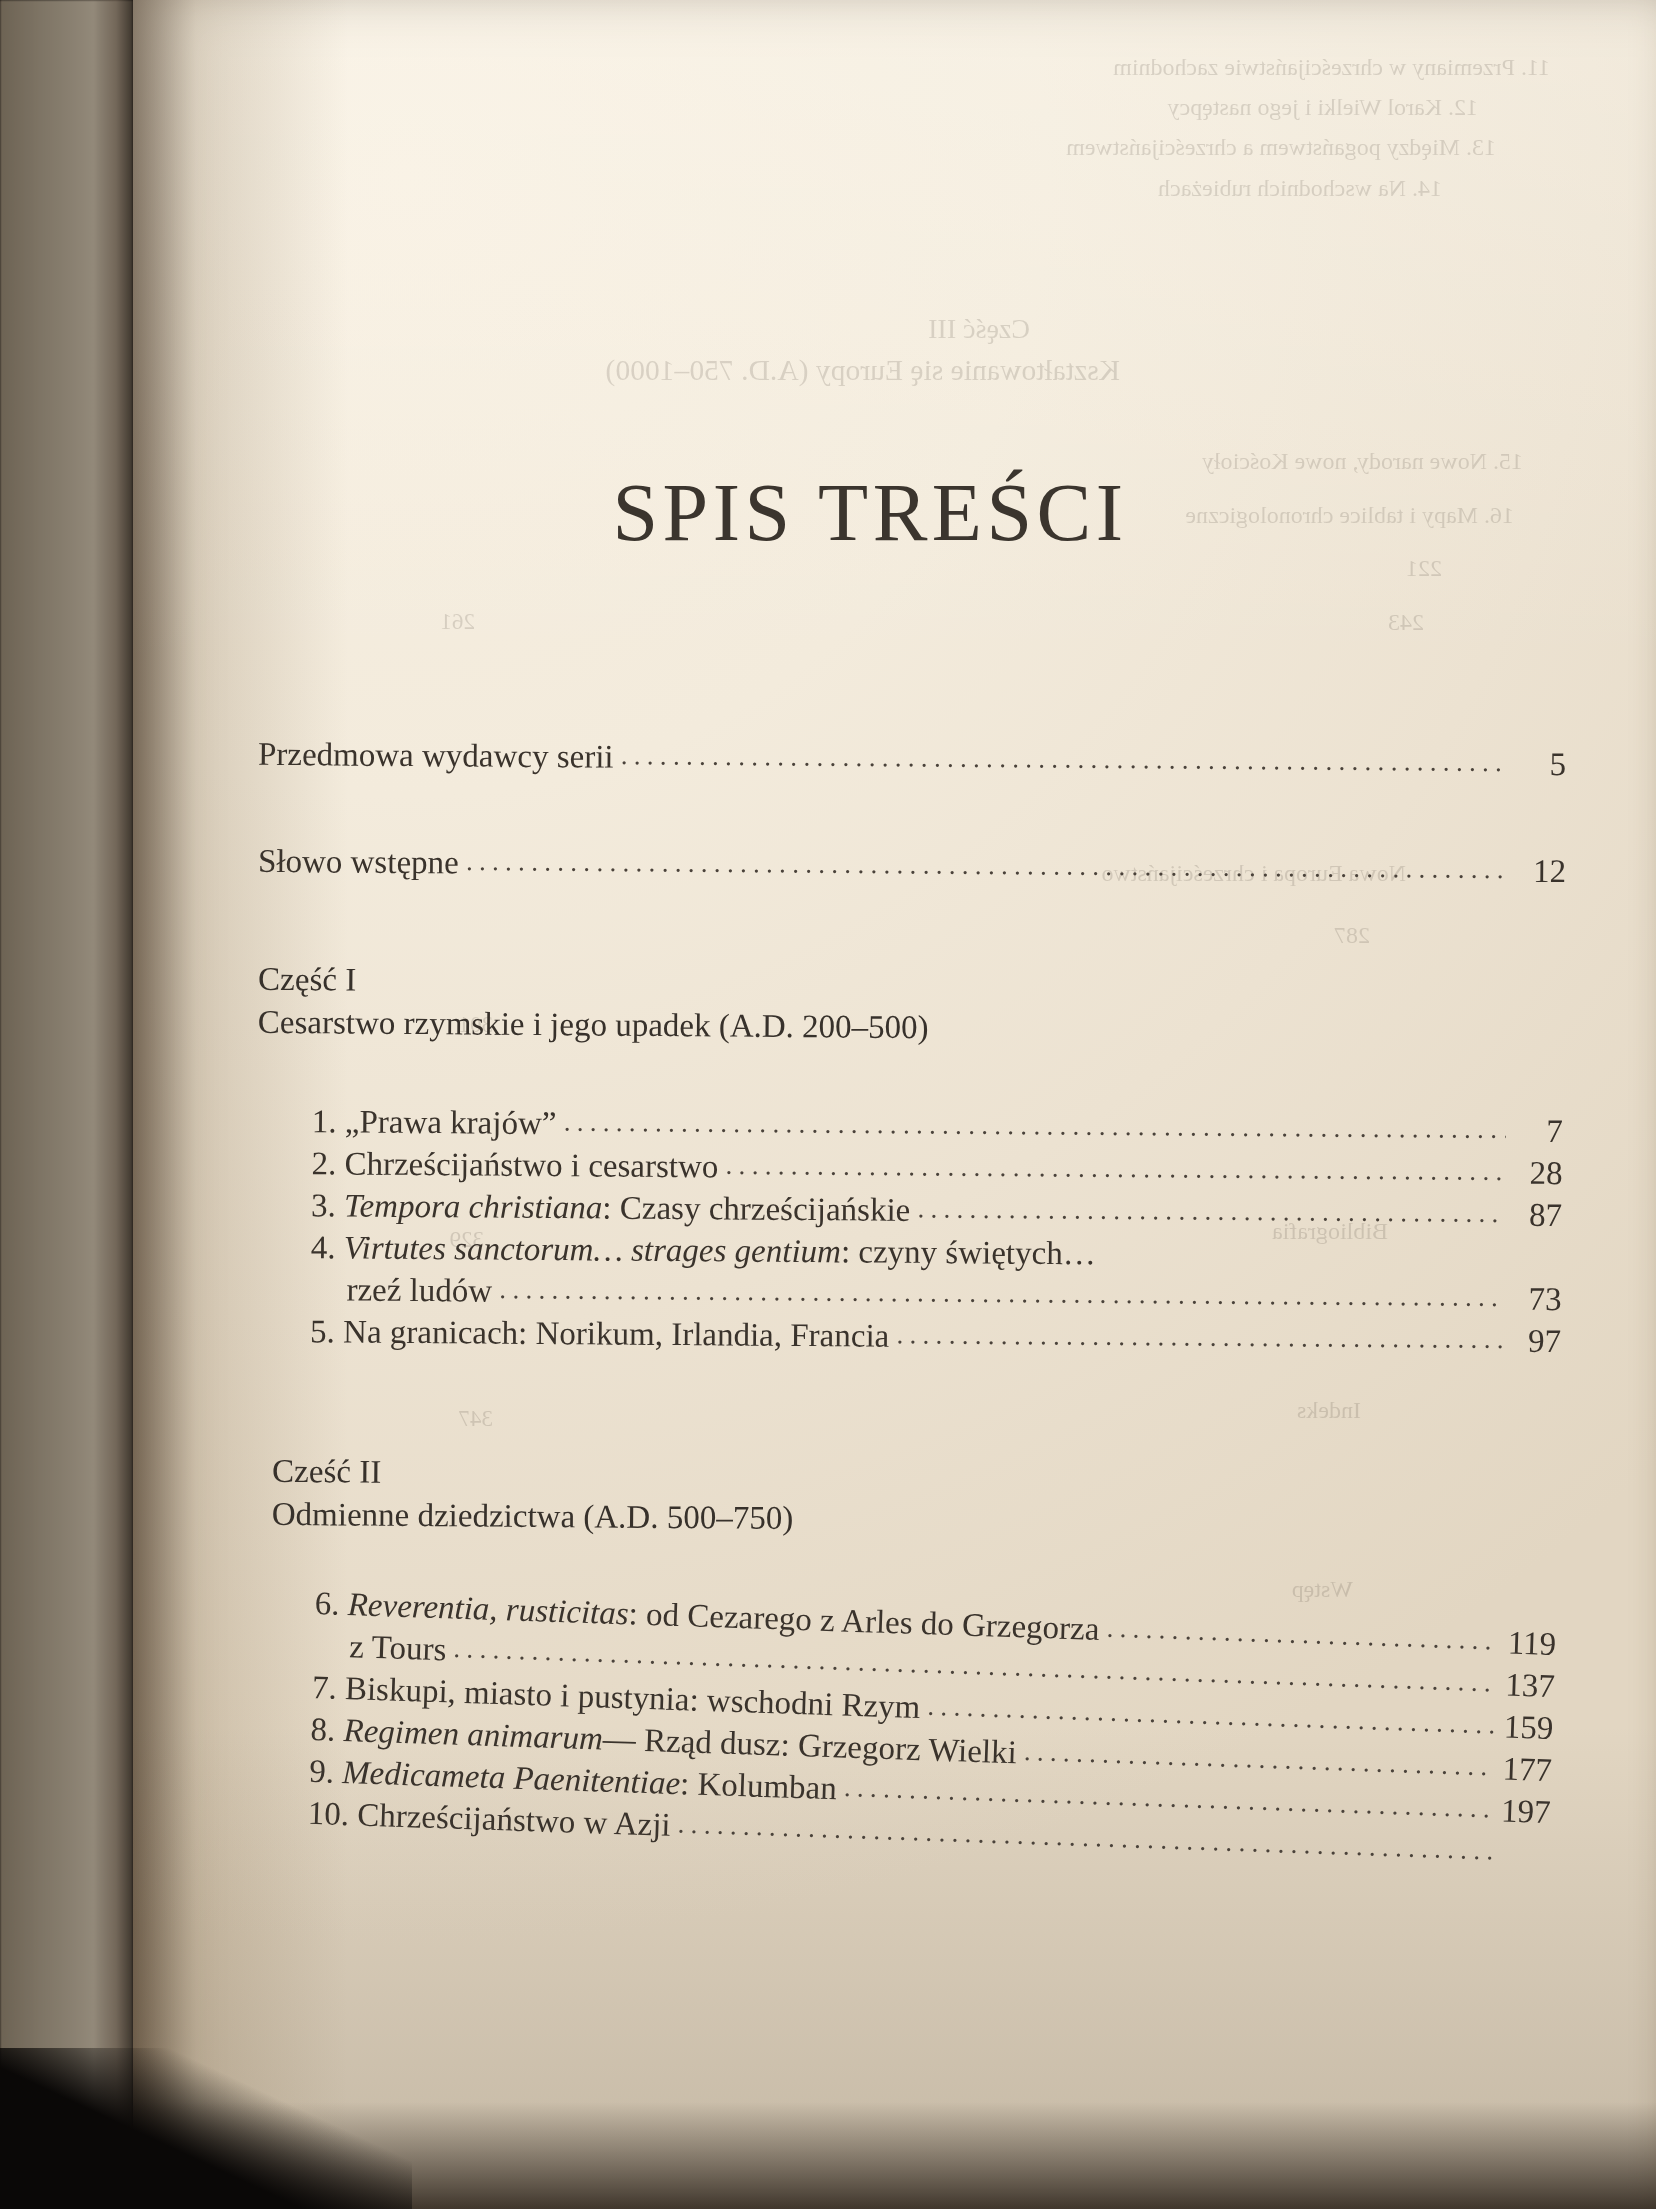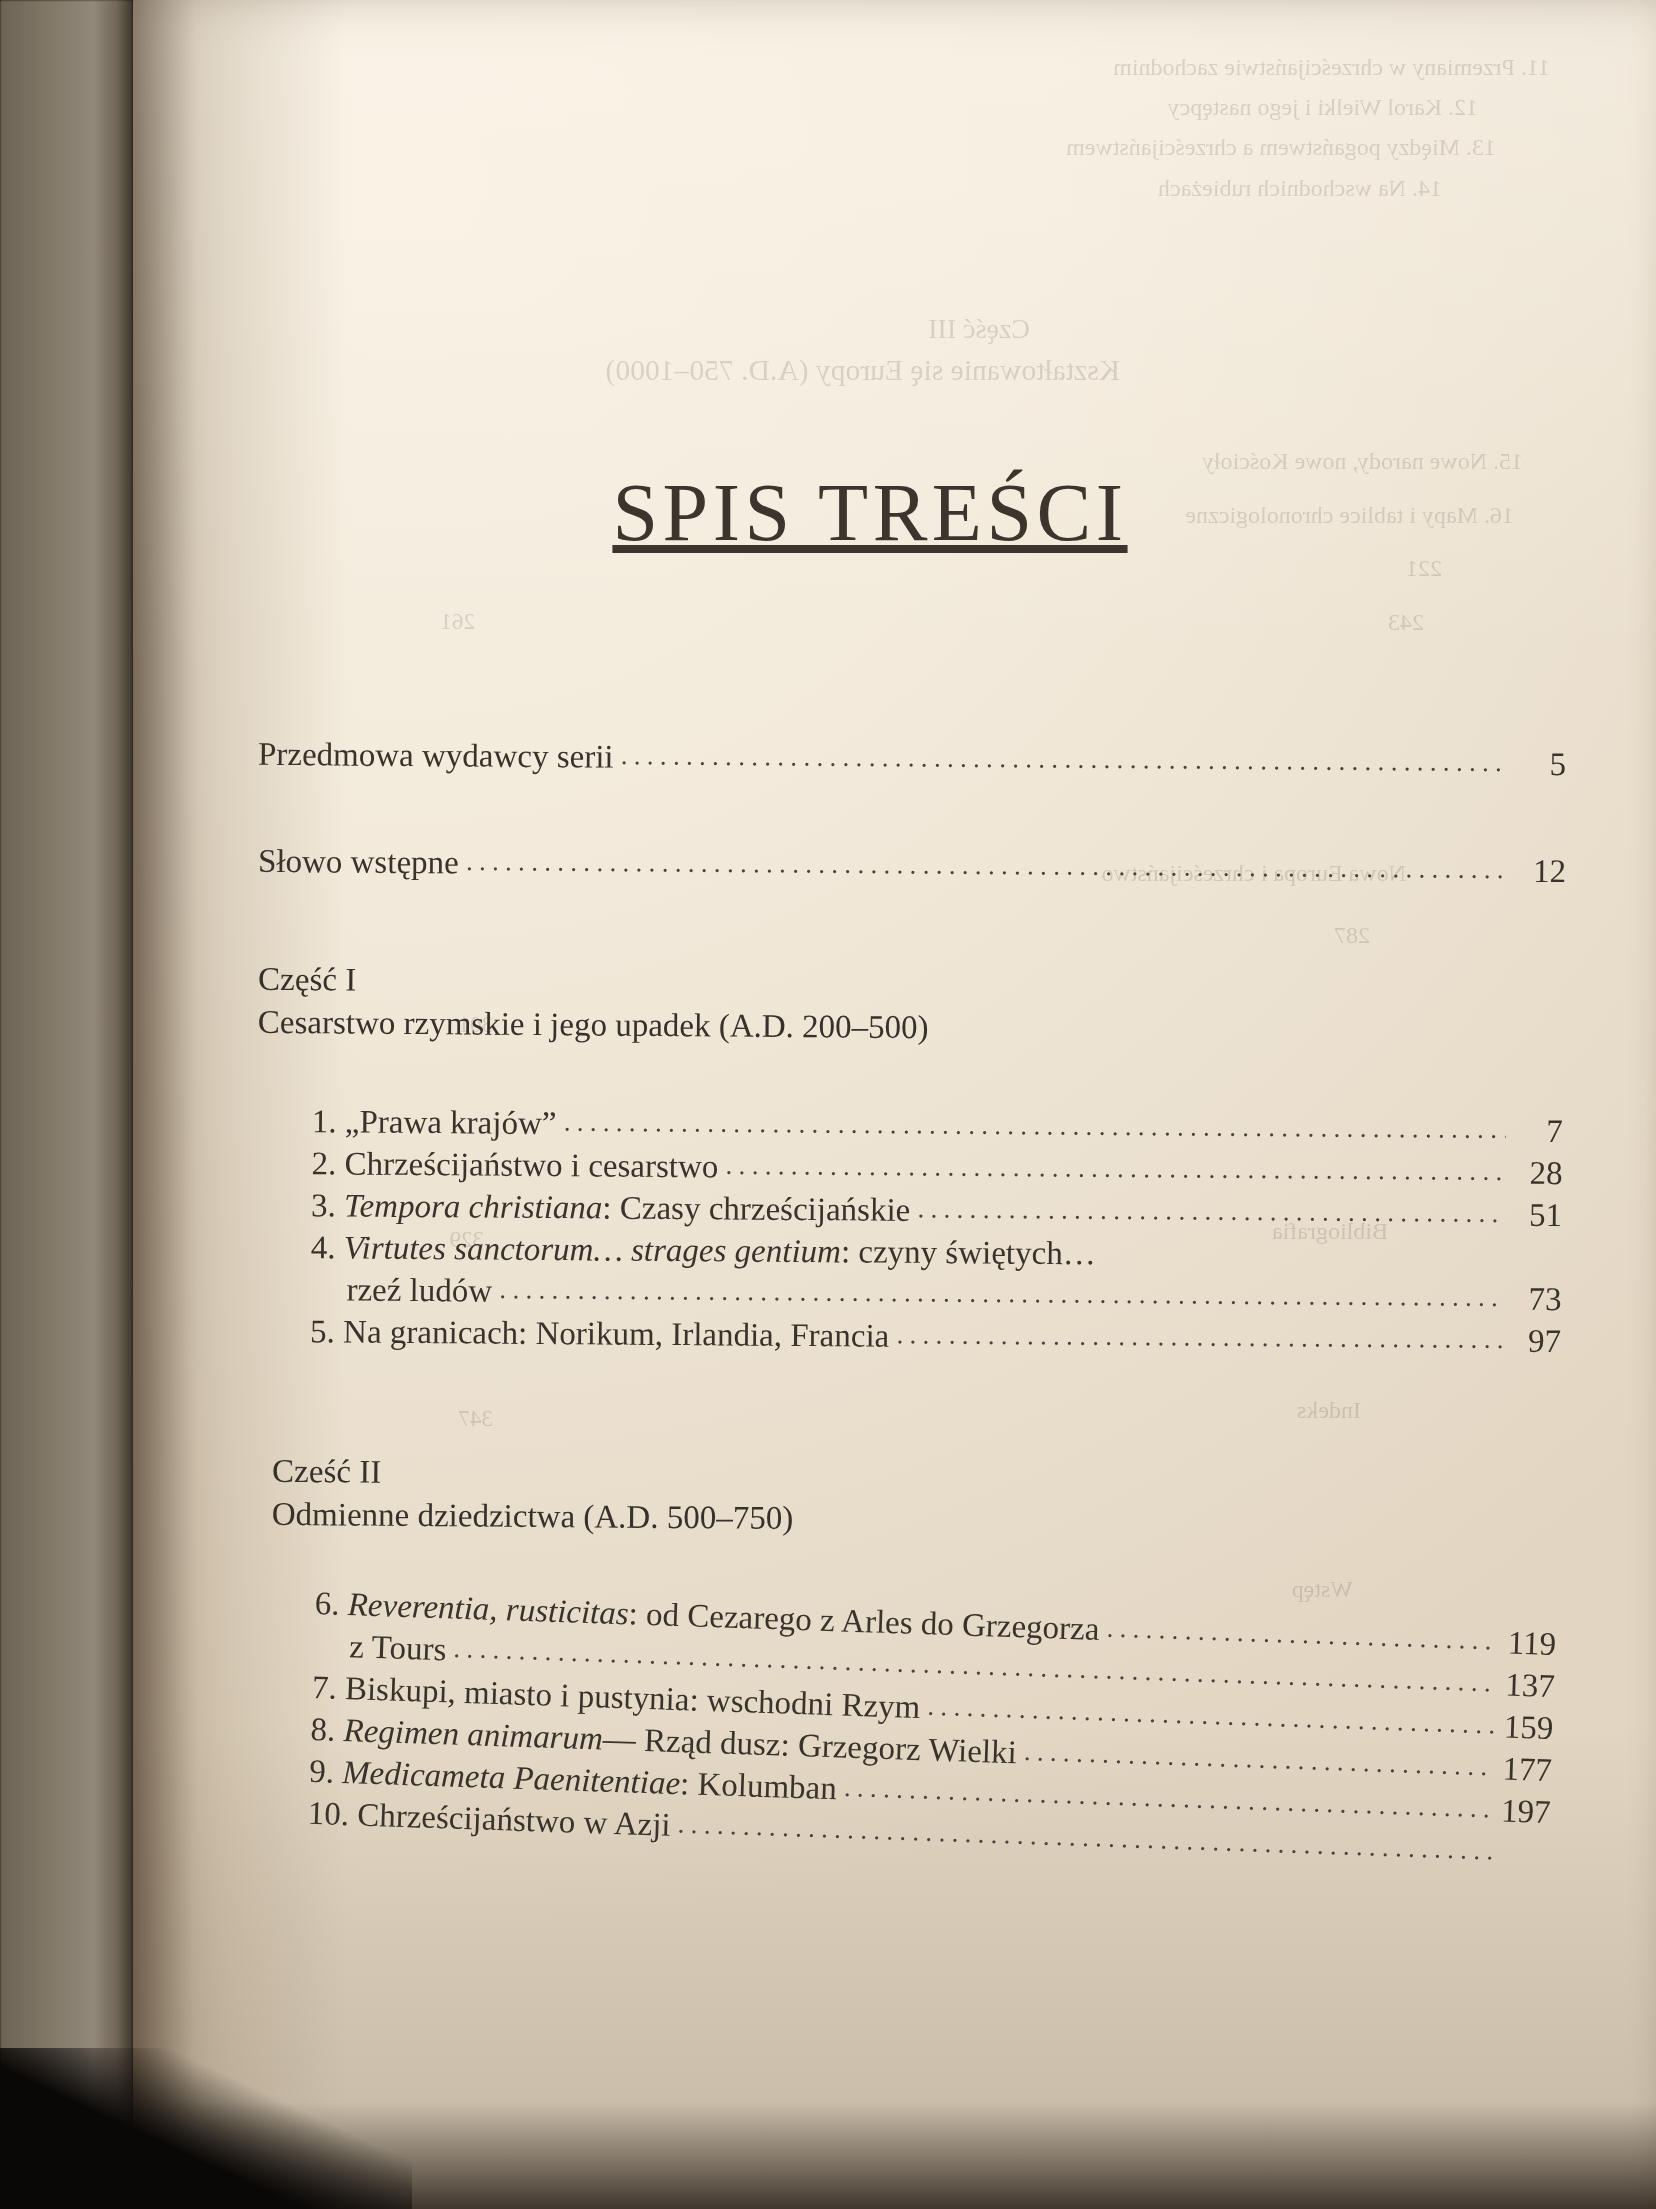--- a/index.html
+++ b/index.html
@@ -101,21 +101,20 @@
   }
   .toc-title {
     position: absolute;
     left: 0; right: 0;
     top: 466px;
     text-align: center;
     font-size: 82px;
     letter-spacing: 4.5px;
     color: #3b352e;
     transform: translateX(-25px);
-    text-decoration: underline;
   }
 
   .block { position: absolute; left: 125px; width: 1308px; }
 
   .row {
     display: flex;
     align-items: baseline;
     font-size: 33px;
     line-height: 1.27;
     color: #3a332c;
@@ -215,21 +214,21 @@
         <span class="label">Chrześcijaństwo i cesarstwo</span>
         <span class="dots">......................................................................................</span>
         <span class="pg">28</span>
       </div>
 
       <div class="row indent">
         <span class="label">3.</span>&nbsp;
         <span class="label it">Tempora christiana</span>
         <span class="label">: Czasy chrześcijańskie</span>
         <span class="dots">......................................................................................</span>
-        <span class="pg">51</span>
+        <span class="pg">87</span>
       </div>
 
       <div class="row indent">
         <span class="label">4.</span>&nbsp;
         <span class="label it">Virtutes sanctorum… strages gentium</span>
         <span class="label">: czyny świętych…</span>
       </div>
 
       <div class="row cont">
         <span class="label">rzeź ludów</span>

